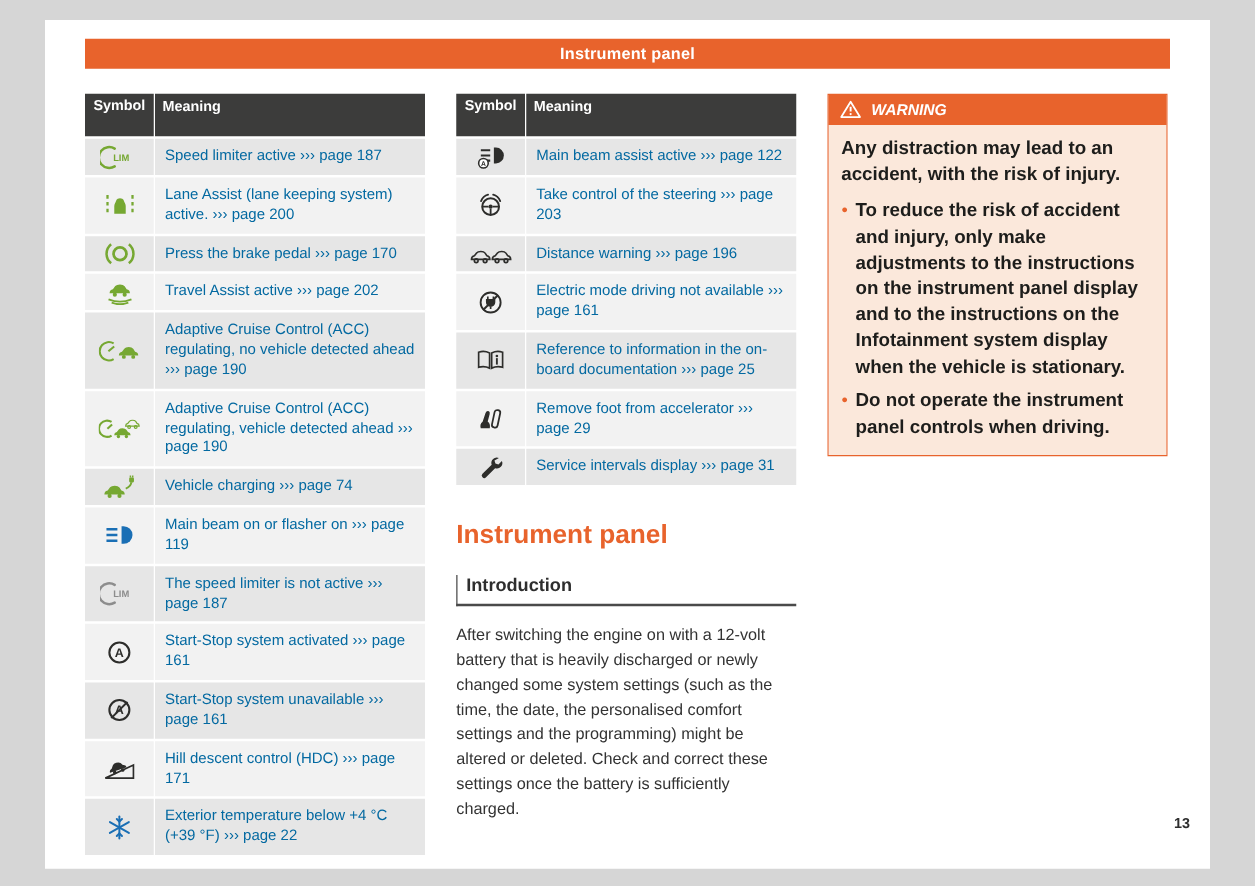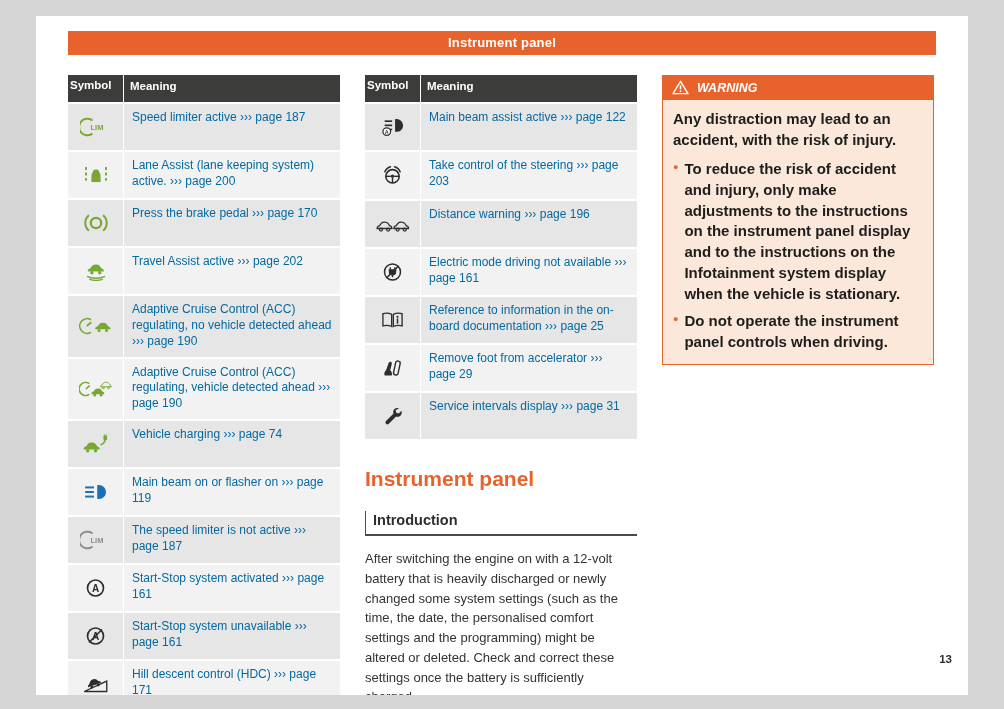--- a/index.html
+++ b/index.html
@@ -27,32 +27,32 @@
     letter-spacing: .2px;
   }
   .cols { display: flex; gap: 25px; margin-top: 20px; }
   .col { width: 272px; flex: 0 0 272px; }
 
   
   .trow { display: flex; margin-bottom: 2px; }
   .trow .sym {
     width: 55px; flex: 0 0 55px; margin-right: 1px;
     display: flex; align-items: center; justify-content: center;
-    padding: 13px 2px;
+    padding: 4px 2px;
   }
   .trow .mean {
     flex: 1; padding: 6px 8px 7px;
     font-size: 12px; color: #0369a1; line-height: 1.32;
   }
   .thead .hcell {
     background: var(--thead, #3C3C3B) !important;
     color: #fff; font-weight: bold; font-size: 11.5px;
-    padding: 4px 6px 8px;
-  }
-  .thead .sym { display: block; text-align: left; padding: 4px 2px 5px; }
+    padding: 4px 6px 15px;
+  }
+  .thead .sym { display: block; text-align: center; padding: 4px 2px 5px; }
   .trow.odd  > div { background: #e6e6e6; }
   .trow.even > div { background: #f2f2f2; }
   .icon { display: inline-flex; align-items: center; justify-content: center; }
 
   
   .section { margin-top: 28px; }
   .section-heading {
     color: var(--accent, #E8632C);
     font-size: 21px; font-weight: bold;
     margin-bottom: 20px;

